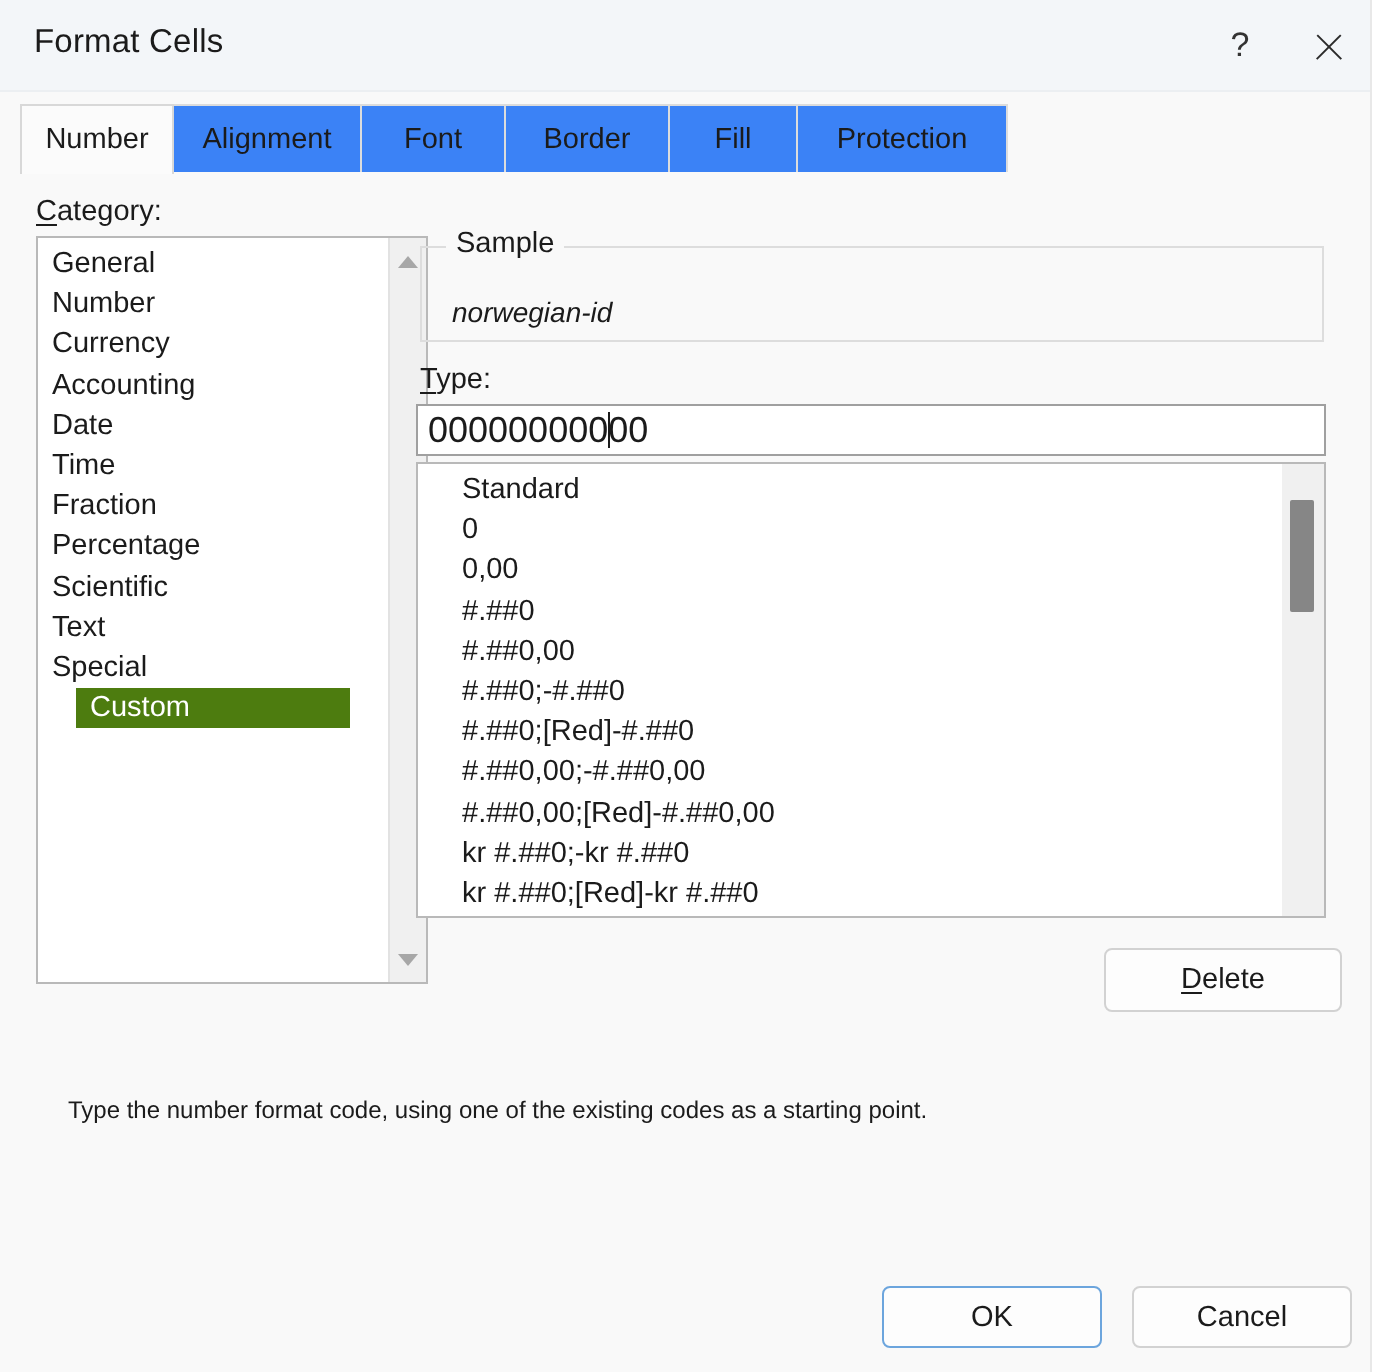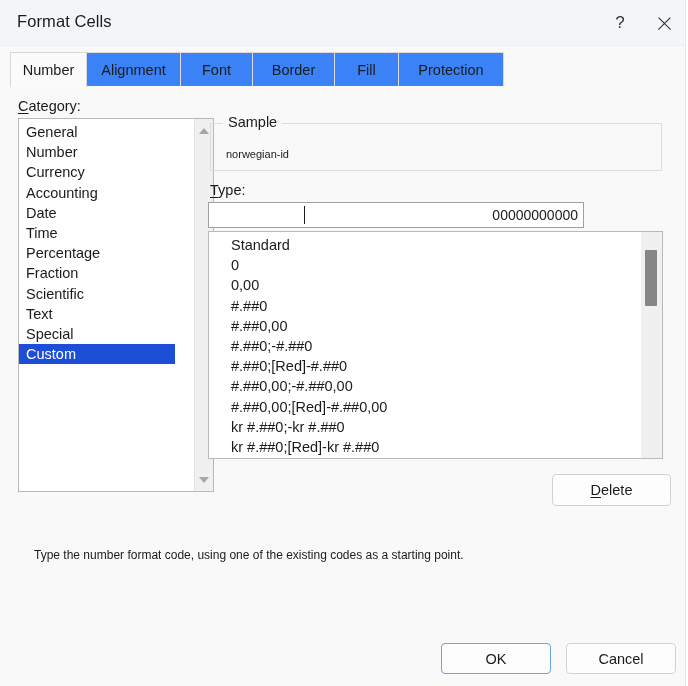--- a/index.html
+++ b/index.html
@@ -122,22 +122,23 @@
   .cat-item {
     height: 20.2px;
     line-height: 20.2px;
     padding-left: 7px;
     font-size: 14.5px;
     color: #1b1b1b;
     white-space: nowrap;
     cursor: default;
   }
   .cat-item.selected {
-    background: #1d4ed8;
+    background: #4d7c0f;
     color: #ffffff;
+    margin-left: 19px;
   }
   .cat-scrollbar {
     position: absolute;
     right: 0; top: 0;
     width: 19px;
     height: 100%;
     background: #f0f0f0;
     border-left: 1px solid #e2e2e2;
     box-sizing: border-box;
   }
@@ -177,44 +178,44 @@
     top: -10px;
     background: #f9f9f9;
     padding: 0 5px;
     font-size: 14.5px;
     color: #1b1b1b;
   }
   .sample-value {
     position: absolute;
     left: 15px;
     top: 16px;
-    font-size: 11px;
-    color: #1b1b1b;
+    font-size: 14px;
+    color: #1b1b1b;
+    font-style: italic;
   }
 
   
   .type-label {
     left: 210px;
     top: 182px;
   }
   .type-input {
     position: absolute;
     left: 208px;
     top: 202px;
-    width: 376px;
+    width: 455px;
     height: 26px;
     background: #ffffff;
     border: 1px solid #a0a0a0;
     box-sizing: border-box;
     font-family: "Liberation Sans", sans-serif;
-    font-size: 14px;
+    font-size: 18px;
     color: #1b1b1b;
     padding: 0 5px;
     outline: none;
-    text-align: right;
   }
   .caret {
     position: absolute;
     left: 304px;
     top: 206px;
     width: 1.4px;
     height: 18px;
     background: #1b1b1b;
   }
 
@@ -362,22 +363,22 @@
 </div>
 
 <div class="category-box">
   <div class="cat-list">
     <div class="cat-item">General</div>
     <div class="cat-item">Number</div>
     <div class="cat-item">Currency</div>
     <div class="cat-item">Accounting</div>
     <div class="cat-item">Date</div>
     <div class="cat-item">Time</div>
+    <div class="cat-item">Fraction</div>
     <div class="cat-item">Percentage</div>
-    <div class="cat-item">Fraction</div>
     <div class="cat-item">Scientific</div>
     <div class="cat-item">Text</div>
     <div class="cat-item">Special</div>
     <div class="cat-item selected">Custom</div>
   </div>
   <div class="cat-scrollbar">
     <div class="sb-arrow up">
         <span class="tri up"></span>
       </div>
     <div class="sb-arrow down">

